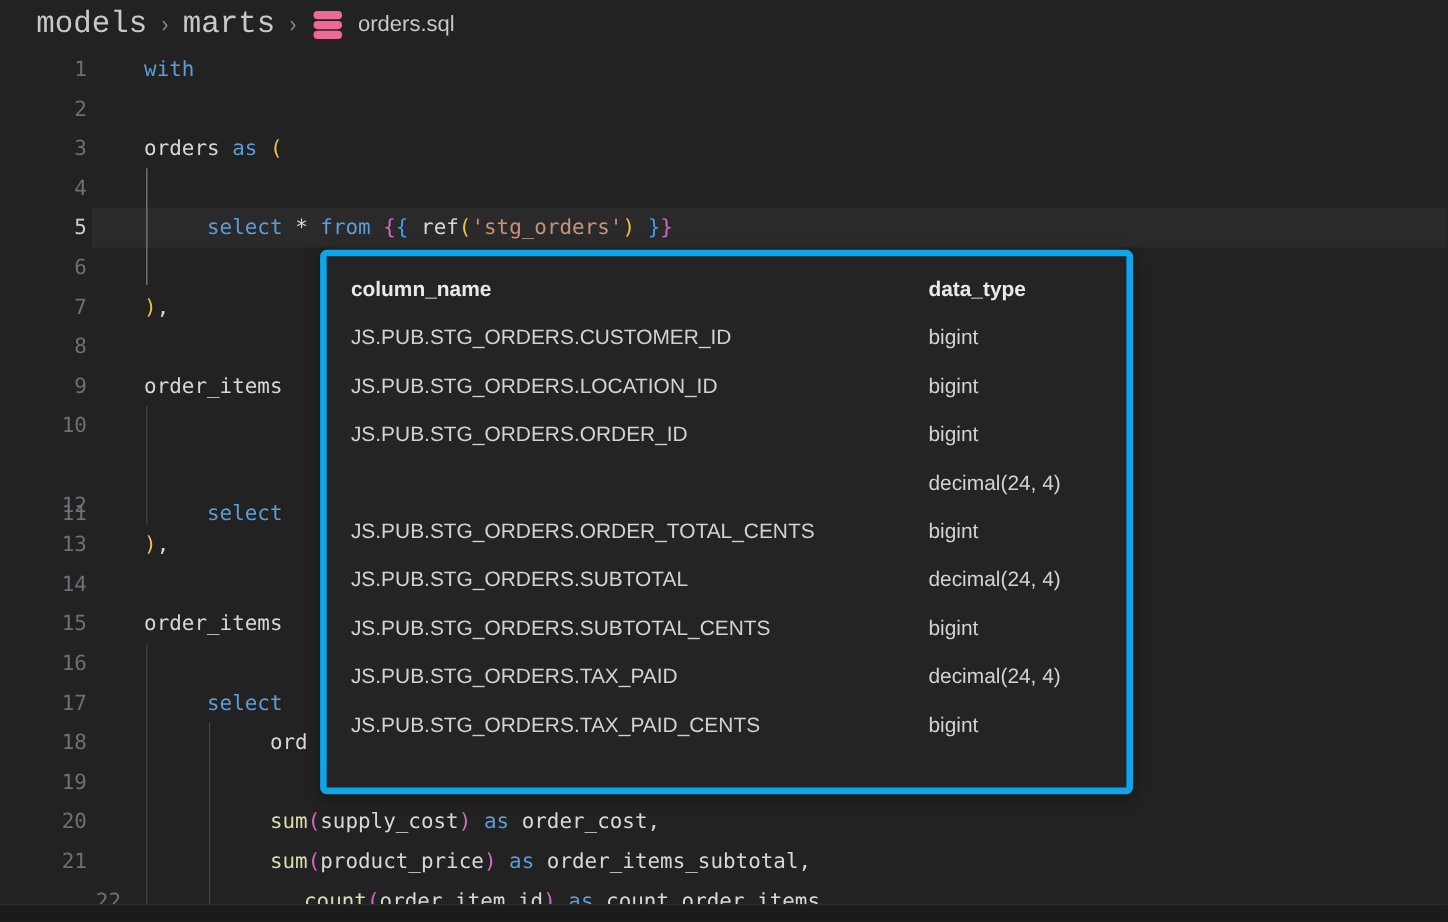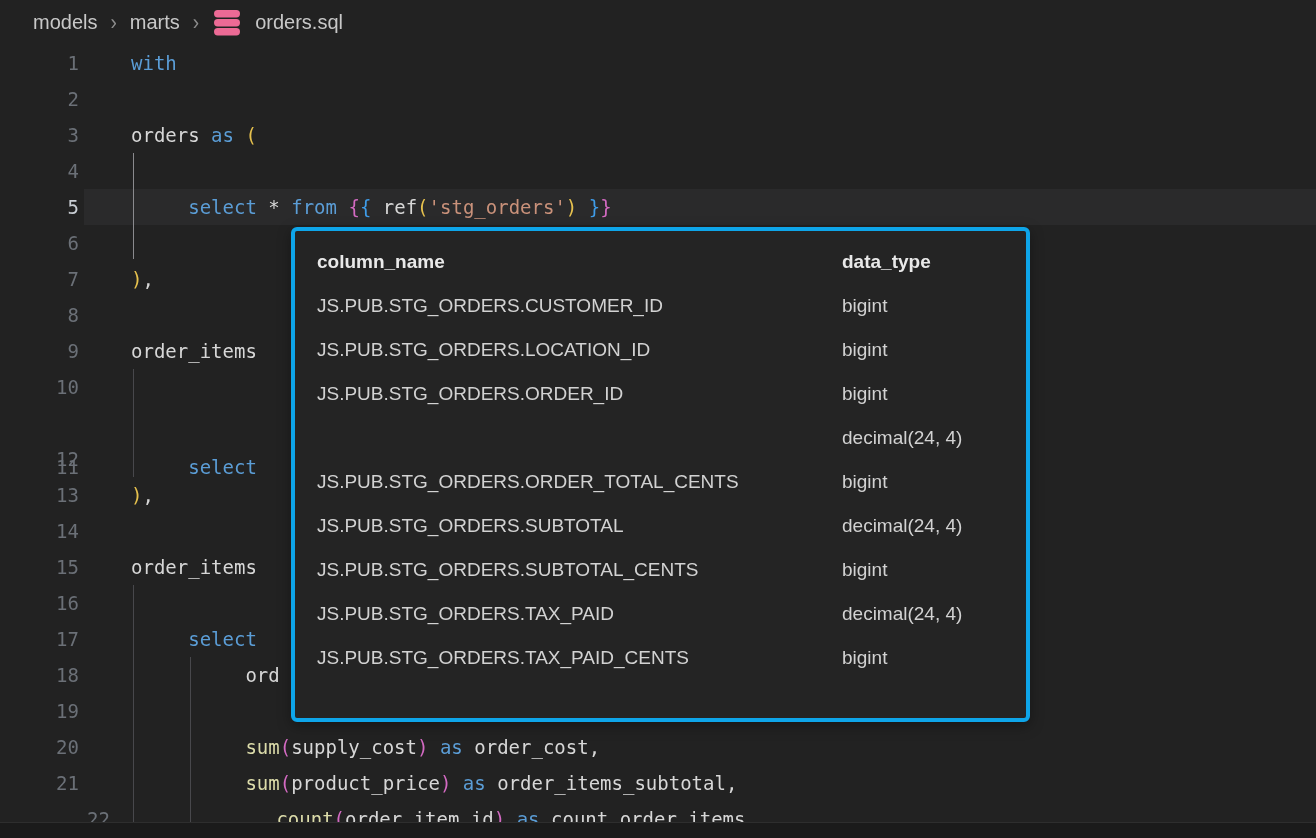--- a/index.html
+++ b/index.html
@@ -10,21 +10,21 @@
     overflow:hidden;
     position:relative;
   }
 
   
   .breadcrumb-bar {
     position:absolute; left:0; top:0; width:1316px; height:45px;
     display:flex; align-items:center; padding-left:33px; gap:13px;
     background:#222222; z-index:5;
   }
-  .crumb { color:#c8c8c8; font-size:20px; }
+  .crumb { color:#c8c8c8; font-size:28px;font-family:Liberation Mono, monospace; }
   .crumb-sep { color:#8d8d8d; font-size:19px; transform:scaleY(1.15); }
   .db-icon { width:30px; height:27px; display:inline-block; }
   .crumb-file { color:#c8c8c8; font-size:20px; }
 
   
   .editor { position:absolute; left:0; top:0; width:1316px; height:838px; }
   .code-line {
     position:absolute; left:0; width:1316px; height:36px;
   }
   .code-line.active {
@@ -50,21 +50,21 @@
   .tk-b1 { color:#e6c14e; }
   .tk-b2 { color:#d36ac2; }
   .tk-b3 { color:#3f9ce8; }
 
   .indent-guide { position:absolute; width:1px; background:#48484c; z-index:1; }
   .indent-guide.active { background:#8a8a8e; }
 
   
   .popup {
     position:absolute; left:291px; top:227px; width:739px; height:495px;
-    background:#242424; border:4px solid #0ea5e9; border-radius:6px;
+    background:#242424; border:6px solid #0ea5e9; border-radius:6px;
     z-index:30; padding-top:9px; overflow:hidden;
     box-shadow:0 4px 14px rgba(0,0,0,0.35);
   }
   .popup-row { position:relative; height:44px; white-space:nowrap; }
   .popup-cell-1 {
     position:absolute; left:22px; top:0; line-height:44px;
     color:#d2d2d2; font-size:19px;
   }
   .popup-cell-2 {
     position:absolute; left:547px; top:0; line-height:44px;

